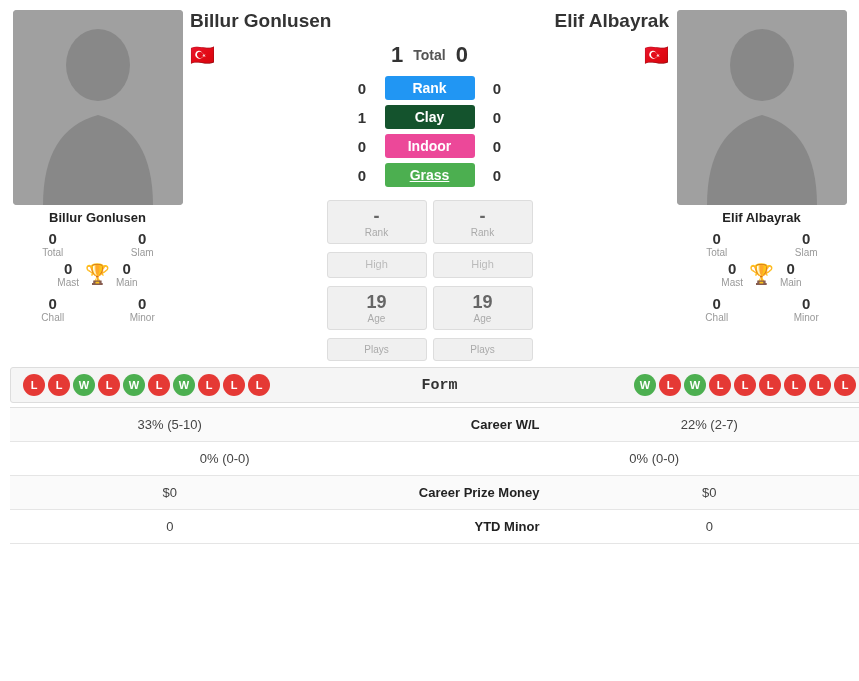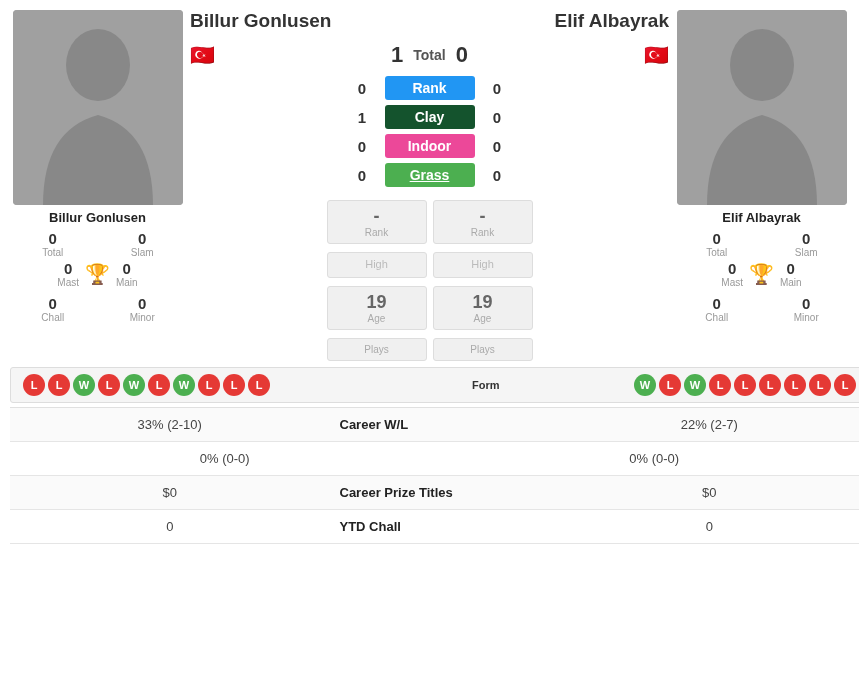--- a/index.html
+++ b/index.html
@@ -70,23 +70,24 @@
 
     .form-badges {
       flex: 1;
       display: flex;
       gap: 3px;
       flex-wrap: wrap;
     }
 
     .form-label {
       flex: 0 0 120px;
-      text-align: right;
-      font-weight: bold;
-      font-size: 11px;
+      text-align: center;
+      font-weight: bold;
+      font-size: 15px;
+      font-family: Liberation Mono, monospace;
     }
 
     .fb {
       width: 22px;
       height: 22px;
       border-radius: 50%;
       display: flex;
       align-items: center;
       justify-content: center;
       color: #fff;
@@ -230,21 +231,21 @@
     .br-left {
       flex: 1;
       text-align: center;
       padding: 9px 15px;
       color: #444;
       font-size: 13px;
     }
 
     .br-center {
       flex: 0 0 220px;
-      text-align: left;
+      text-align: right;
       padding: 9px 10px;
       font-weight: bold;
       font-size: 13px;
       color: #222;
     }
 
     .br-right {
       flex: 1;
       text-align: center;
       padding: 9px 15px;
@@ -458,37 +459,37 @@
         <span class="fb fb-l">L</span>
         <span class="fb fb-l">L</span>
         <span class="fb fb-l">L</span>
         <span class="fb fb-l">L</span>
       </div>
   </div>
 
   <div class="bottom-stats" style="margin: 4px 10px 10px 10px;">
 
     <div class="bottom-row">
-      <div class="br-left">33% (2-10)</div>
+      <div class="br-left">33% (5-10)</div>
       <div class="br-center">Career W/L</div>
       <div class="br-right">22% (2-7)</div>
     </div>
 
     <div class="bottom-row">
       <div class="br-left">0% (0-0)</div>
       <div class="br-right">0% (0-0)</div>
     </div>
 
     <div class="bottom-row">
       <div class="br-left">$0</div>
-      <div class="br-center">Career Prize Titles</div>
+      <div class="br-center">Career Prize Money</div>
       <div class="br-right">$0</div>
     </div>
 
     <div class="bottom-row">
       <div class="br-left">0</div>
-      <div class="br-center">YTD Chall</div>
+      <div class="br-center">YTD Minor</div>
       <div class="br-right">0</div>
     </div>
 
   </div>
 
 </div>
 
 </body></html>

